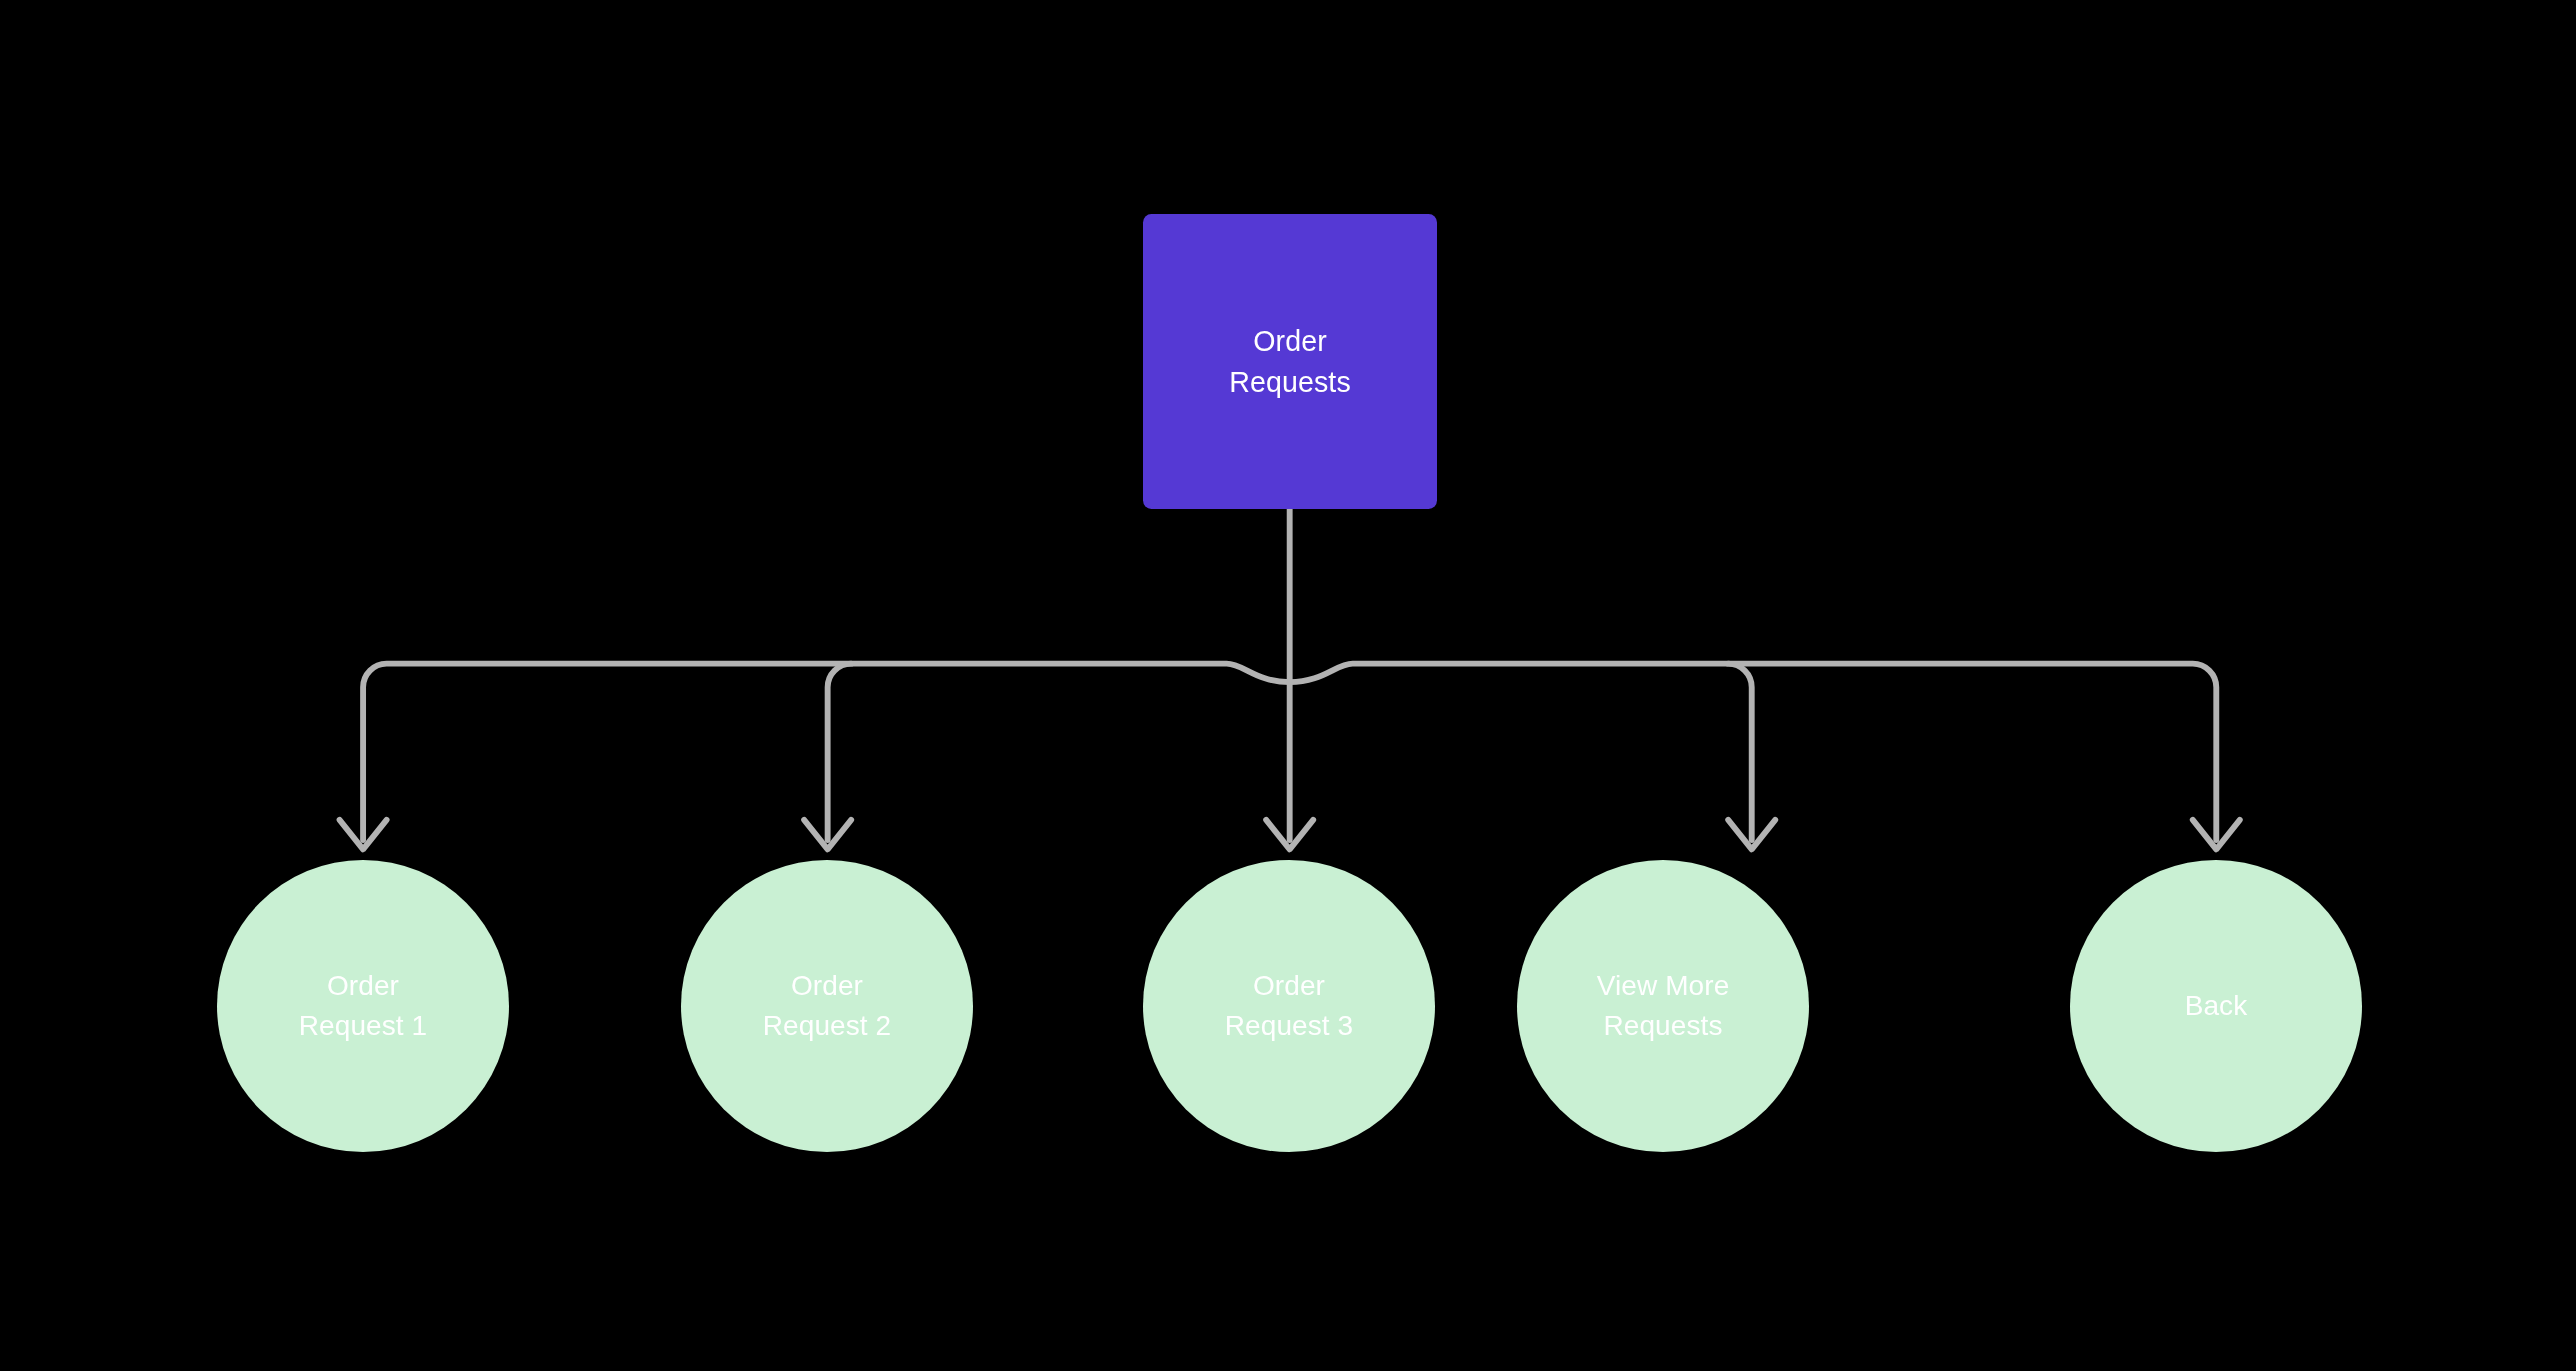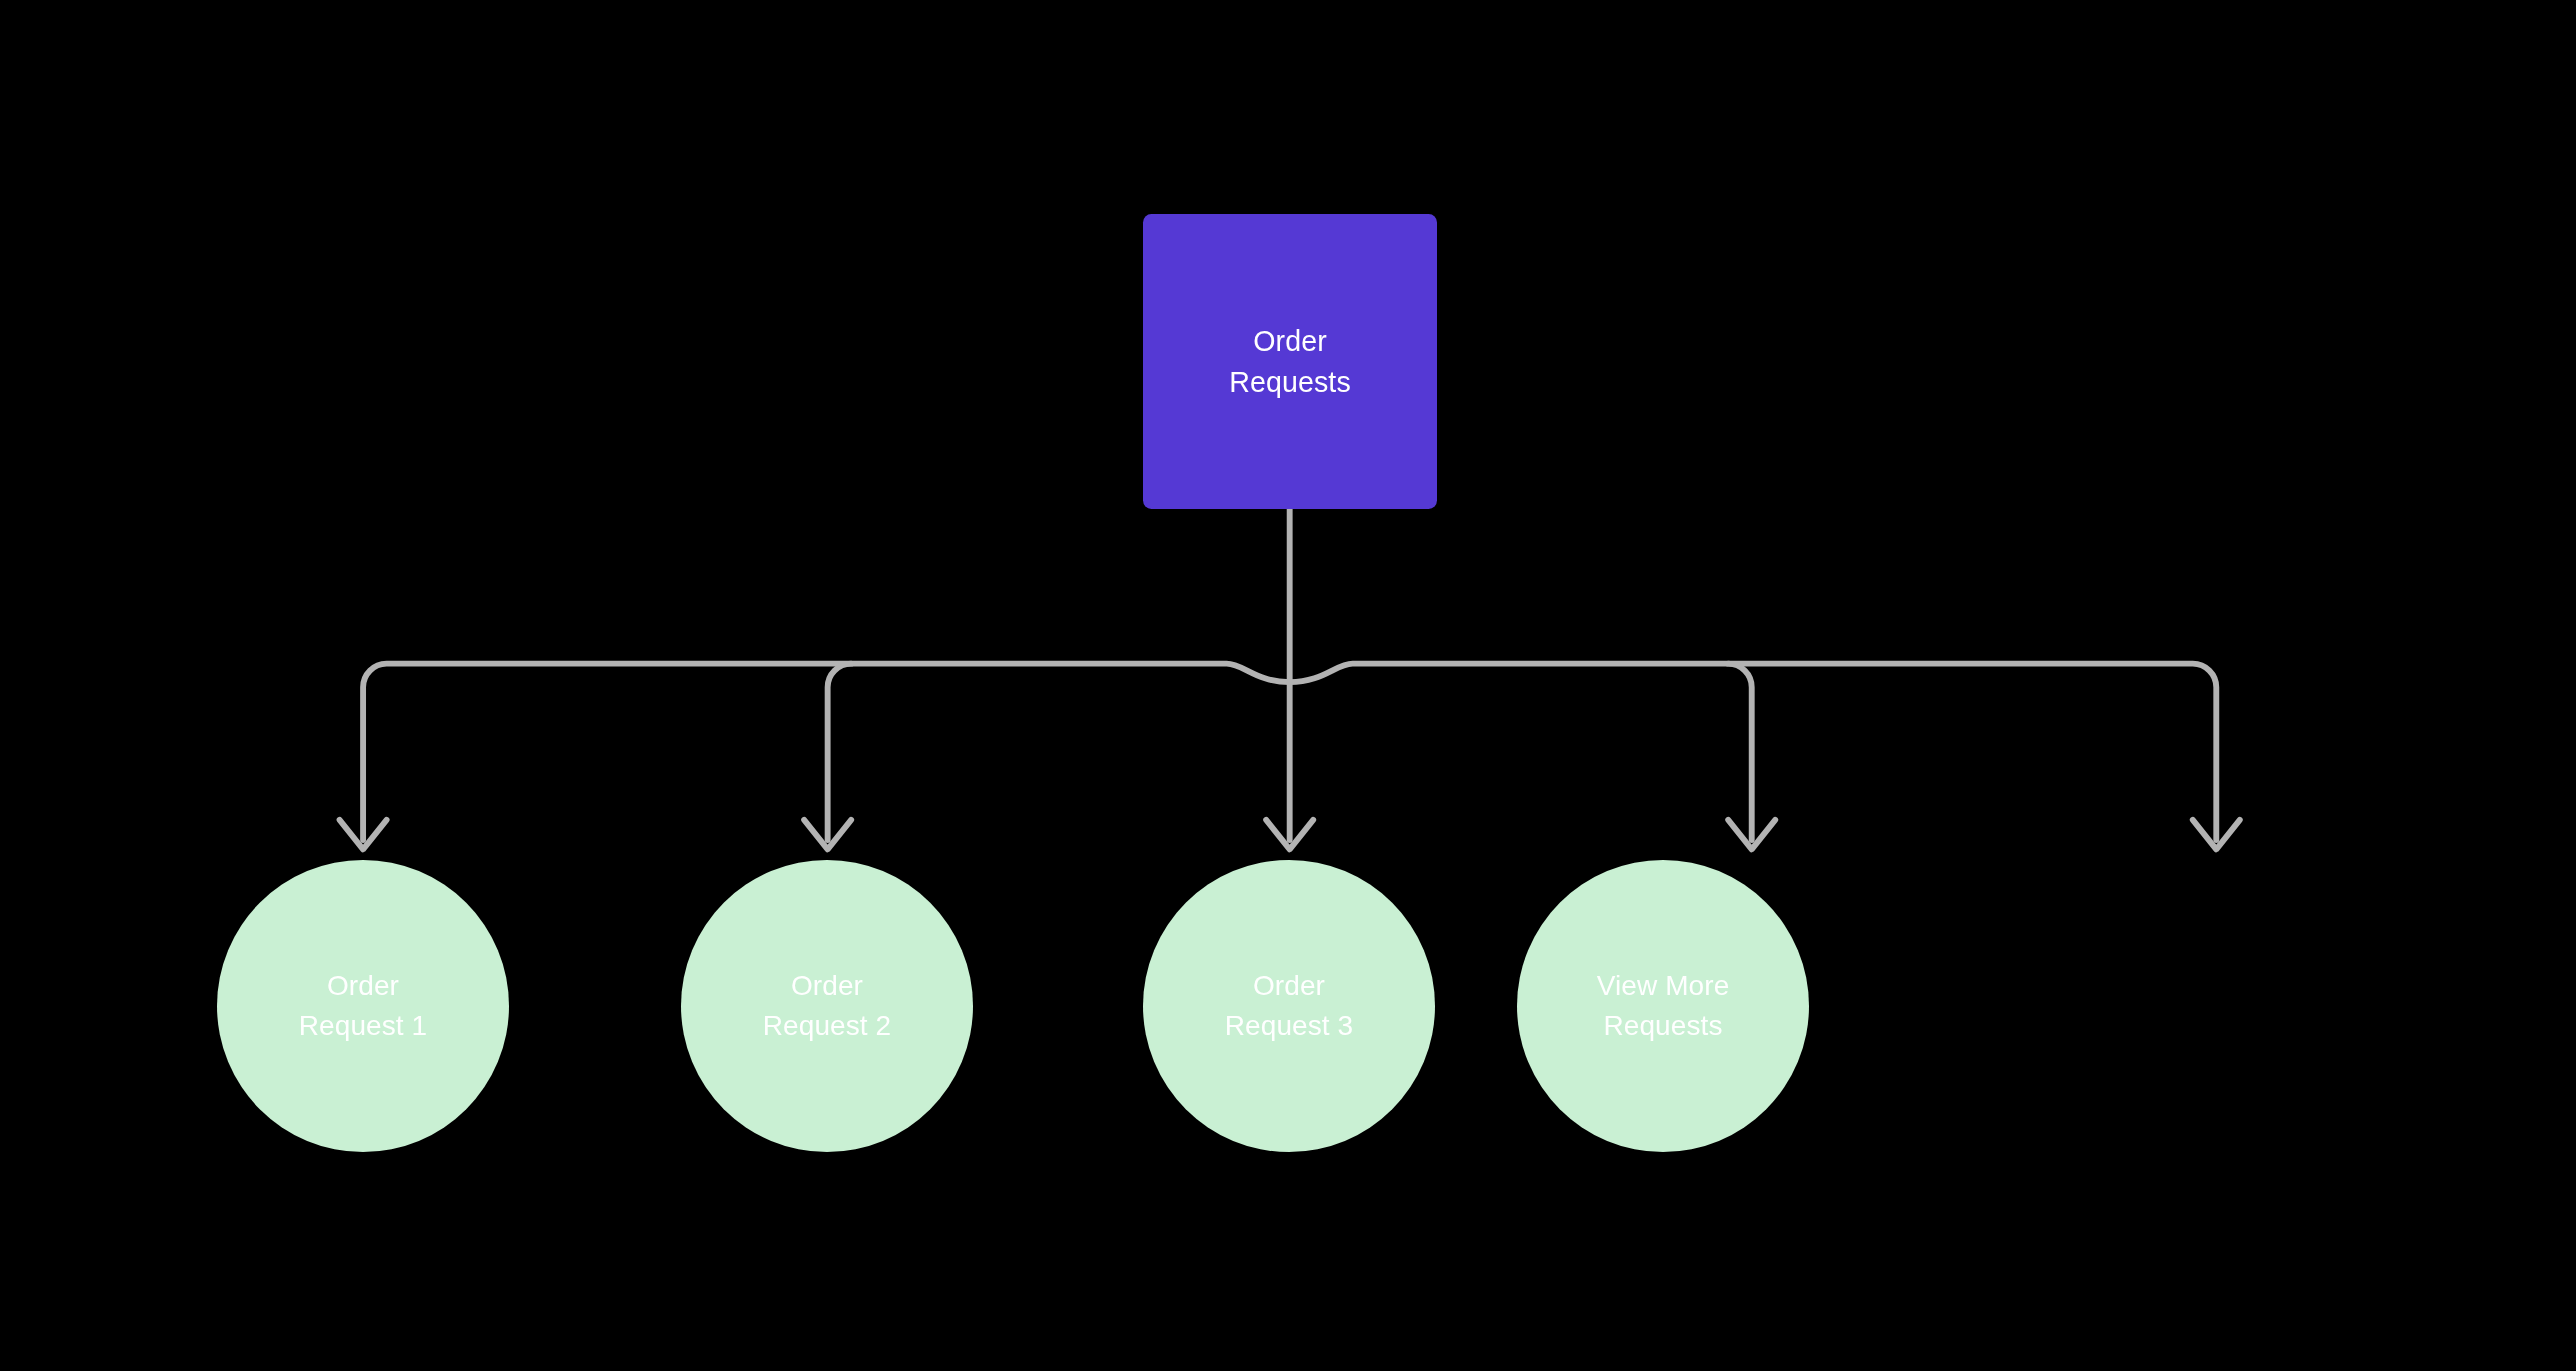--- a/index.html
+++ b/index.html
@@ -104,15 +104,18 @@
   </div>
 
   <div class="node node-leaf" style="left:1143px">
     <span class="node-label">Order<br>Request 3</span>
   </div>
 
   <div class="node node-leaf" style="left:1517px">
     <span class="node-label">View More<br>Requests</span>
   </div>
 
+  <div class="node node-leaf" style="left:2070px">
+    <span class="node-label">Back</span>
+  </div>
 
 </div>
 
 
 </body></html>

